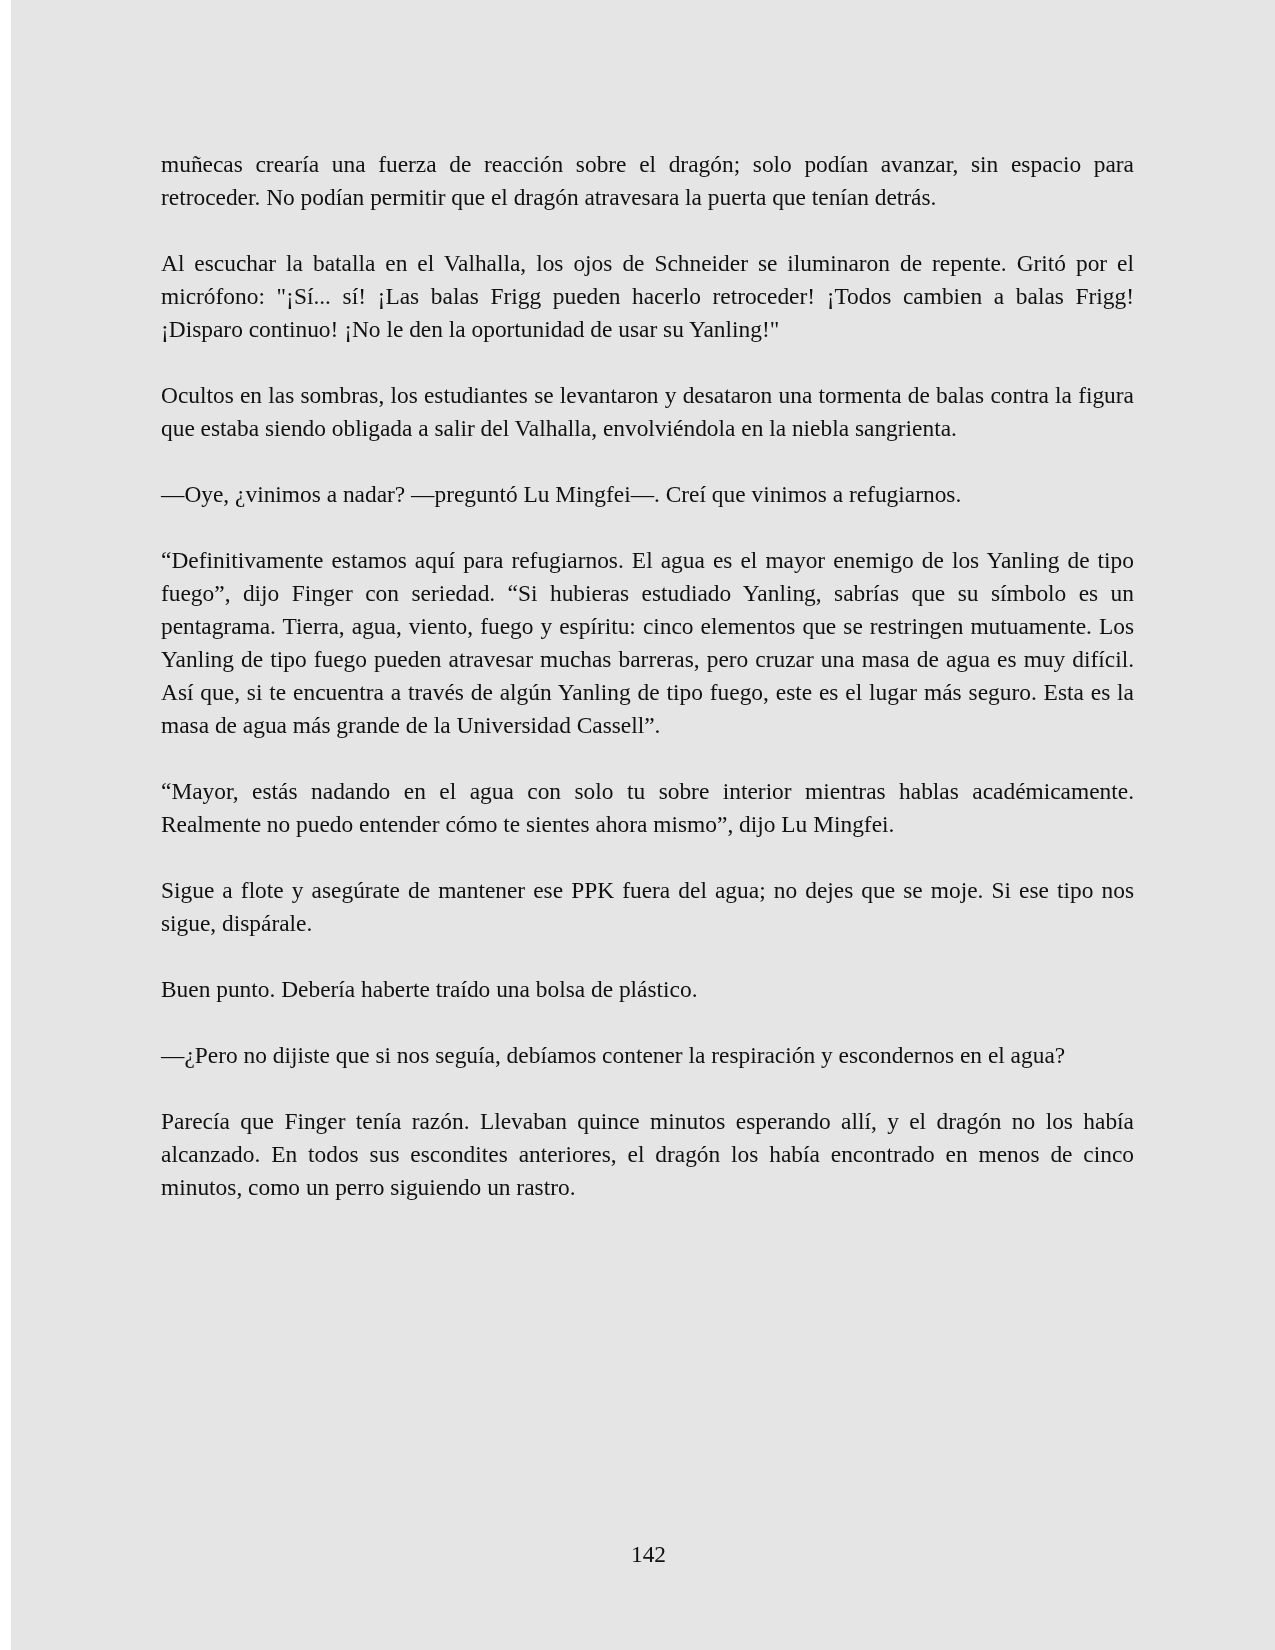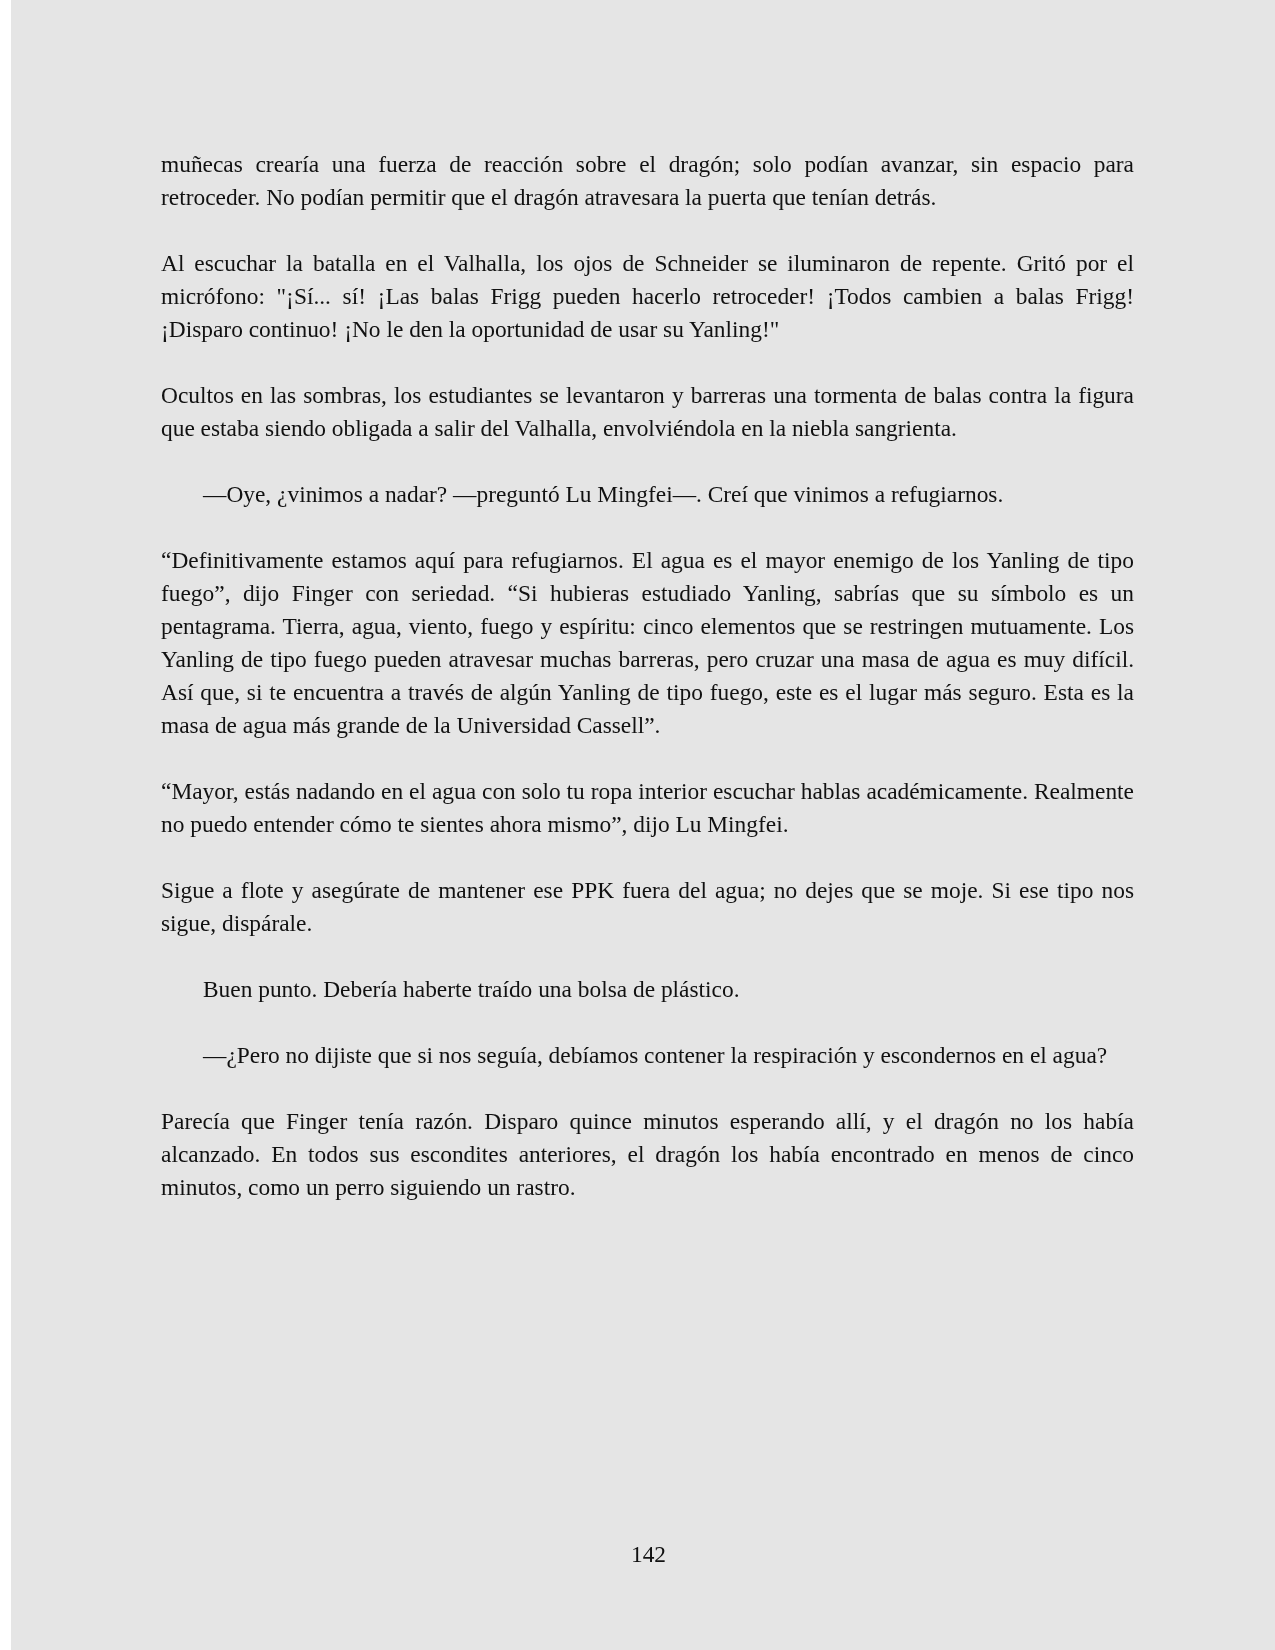--- a/index.html
+++ b/index.html
@@ -30,42 +30,41 @@
       width: 973px;
       font-size: 23.4px;
       line-height: 33px;
     }
     .text-block p {
       margin: 0 0 33px 0;
       text-align: justify;
     }
     .text-block p.left {
       text-align: left;
-      margin-left: 42px;
     }
     .page-number {
       position: absolute;
       left: 0;
       width: 1275px;
       top: 1538px;
       text-align: center;
       font-size: 23.4px;
       line-height: 33px;
     }
   </style>
 </head>
 <body>
 
 <div class="page">
   <div class="text-block">
     <p>muñecas crearía una fuerza de reacción sobre el dragón; solo podían avanzar, sin espacio para retroceder. No podían permitir que el dragón atravesara la puerta que tenían detrás.</p>
     <p>Al escuchar la batalla en el Valhalla, los ojos de Schneider se iluminaron de repente. Gritó por el micrófono: "¡Sí... sí! ¡Las balas Frigg pueden hacerlo retroceder! ¡Todos cambien a balas Frigg! ¡Disparo continuo! ¡No le den la oportunidad de usar su Yanling!"</p>
-    <p>Ocultos en las sombras, los estudiantes se levantaron y barreras una tormenta de balas contra la figura que estaba siendo obligada a salir del Valhalla, envolviéndola en la niebla sangrienta.</p>
+    <p>Ocultos en las sombras, los estudiantes se levantaron y desataron una tormenta de balas contra la figura que estaba siendo obligada a salir del Valhalla, envolviéndola en la niebla sangrienta.</p>
     <p class="left">—Oye, ¿vinimos a nadar? —preguntó Lu Mingfei—. Creí que vinimos a refugiarnos.</p>
     <p>“Definitivamente estamos aquí para refugiarnos. El agua es el mayor enemigo de los Yanling de tipo fuego”, dijo Finger con seriedad. “Si hubieras estudiado Yanling, sabrías que su símbolo es un pentagrama. Tierra, agua, viento, fuego y espíritu: cinco elementos que se restringen mutuamente. Los Yanling de tipo fuego pueden atravesar muchas barreras, pero cruzar una masa de agua es muy difícil. Así que, si te encuentra a través de algún Yanling de tipo fuego, este es el lugar más seguro. Esta es la masa de agua más grande de la Universidad Cassell”.</p>
-    <p>“Mayor, estás nadando en el agua con solo tu ropa interior escuchar hablas académicamente. Realmente no puedo entender cómo te sientes ahora mismo”, dijo Lu Mingfei.</p>
+    <p>“Mayor, estás nadando en el agua con solo tu sobre interior mientras hablas académicamente. Realmente no puedo entender cómo te sientes ahora mismo”, dijo Lu Mingfei.</p>
     <p>Sigue a flote y asegúrate de mantener ese PPK fuera del agua; no dejes que se moje. Si ese tipo nos sigue, dispárale.</p>
     <p class="left">Buen punto. Debería haberte traído una bolsa de plástico.</p>
     <p class="left">—¿Pero no dijiste que si nos seguía, debíamos contener la respiración y escondernos en el agua?</p>
-    <p>Parecía que Finger tenía razón. Disparo quince minutos esperando allí, y el dragón no los había alcanzado. En todos sus escondites anteriores, el dragón los había encontrado en menos de cinco minutos, como un perro siguiendo un rastro.</p>
+    <p>Parecía que Finger tenía razón. Llevaban quince minutos esperando allí, y el dragón no los había alcanzado. En todos sus escondites anteriores, el dragón los había encontrado en menos de cinco minutos, como un perro siguiendo un rastro.</p>
   </div>
   <div class="page-number">142</div>
 </div>
 
 </body></html>

